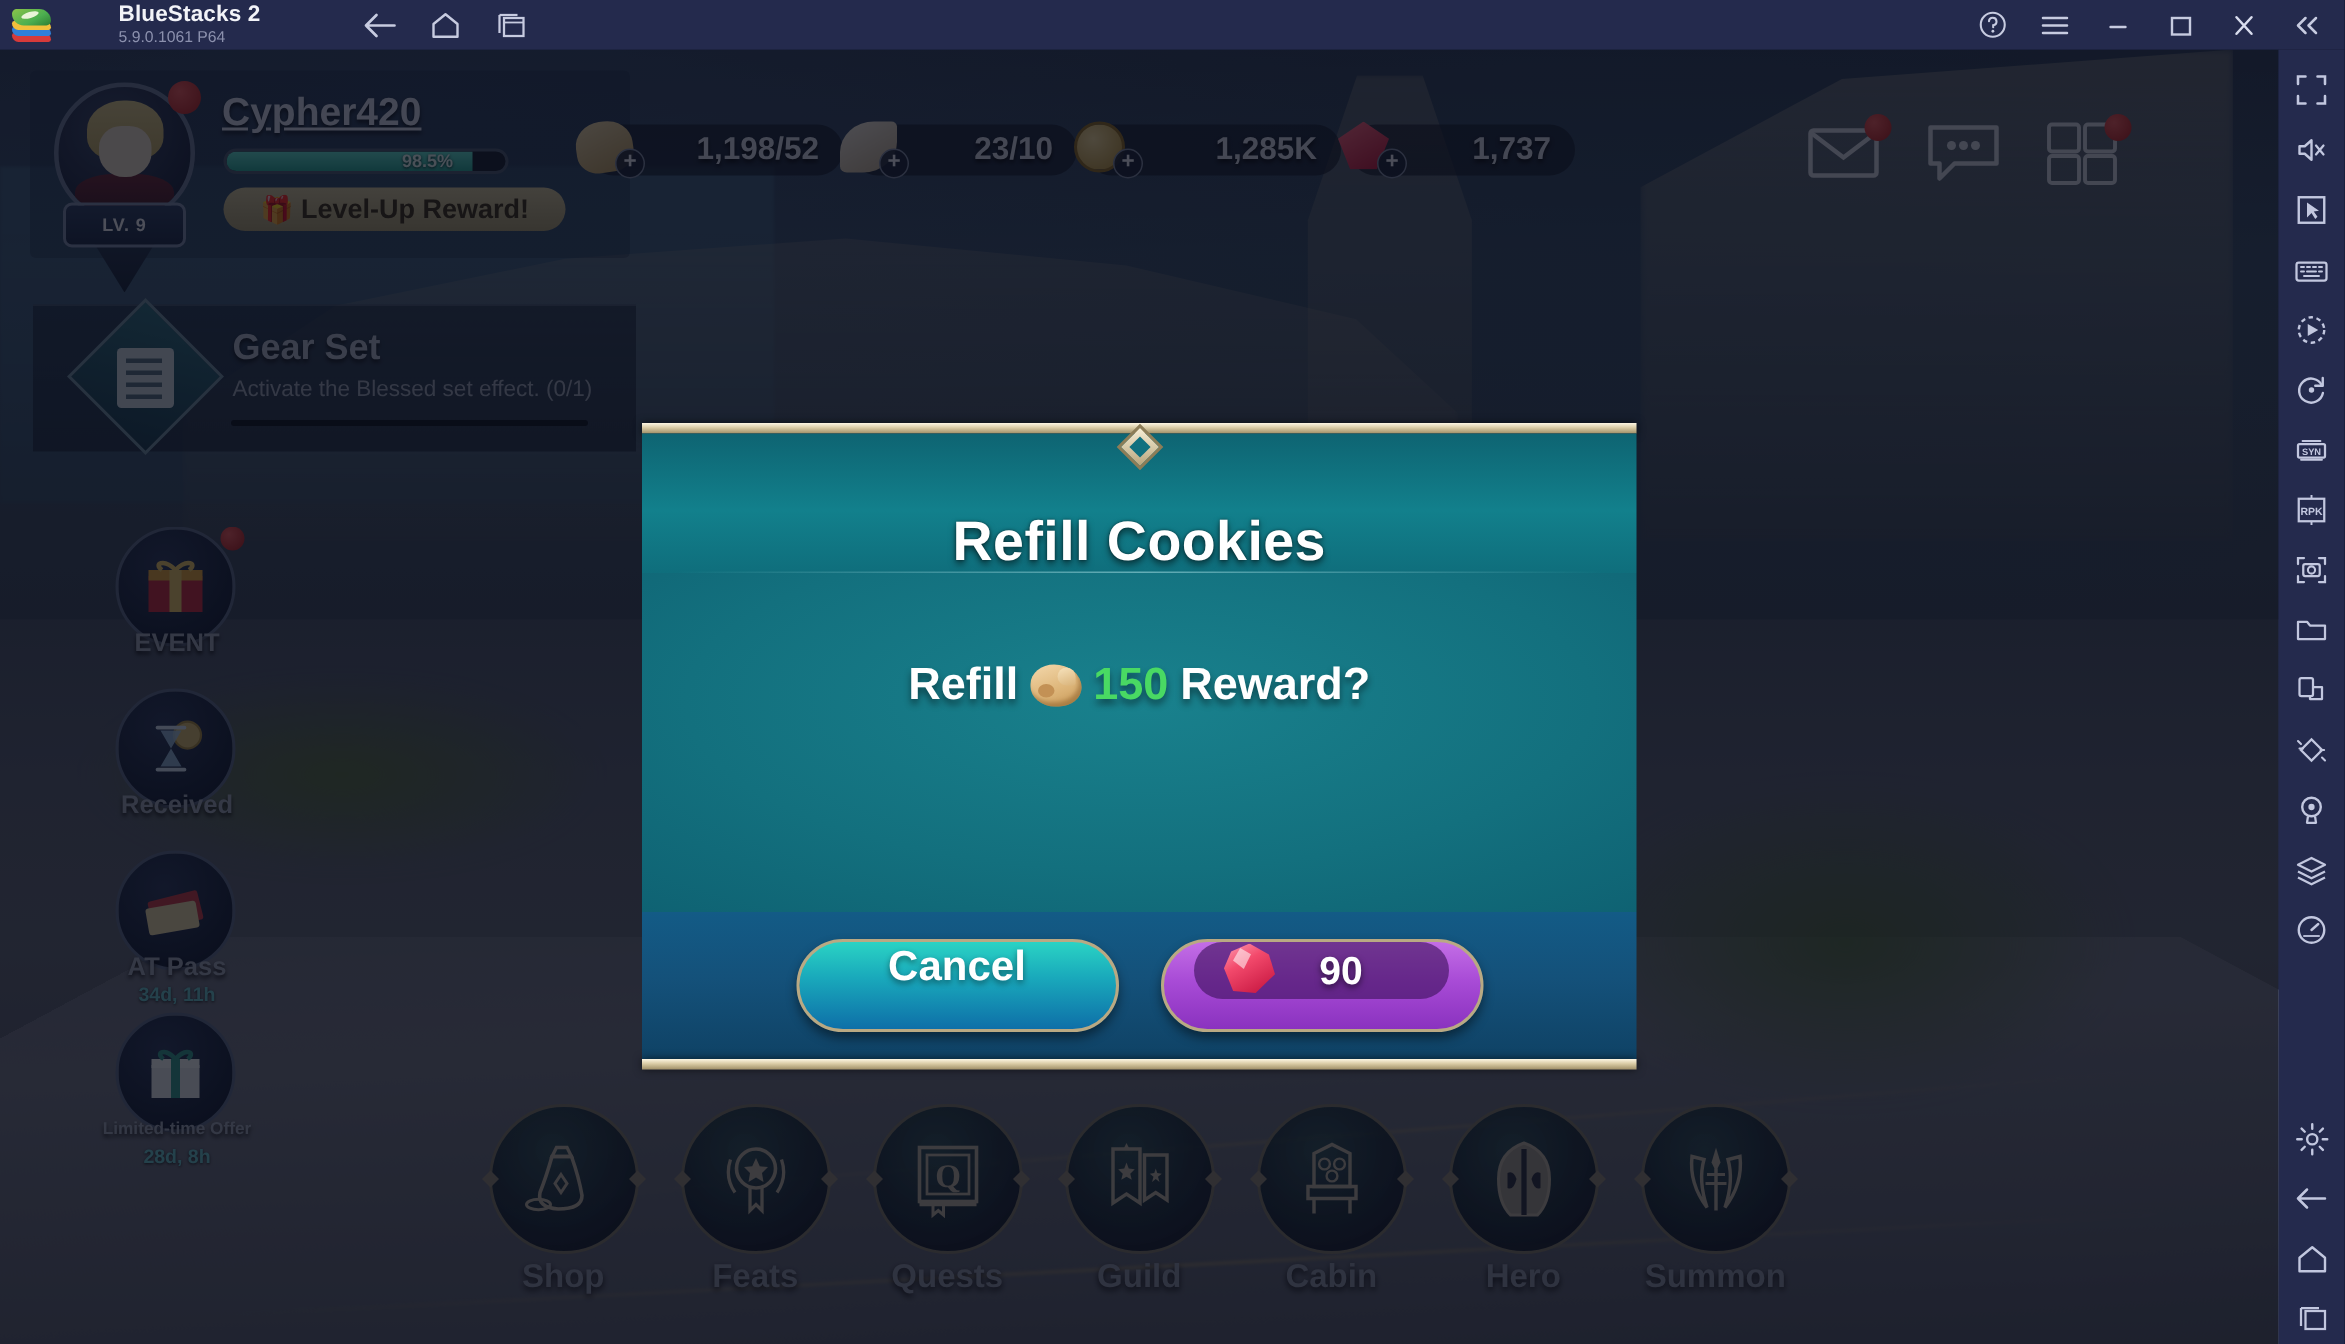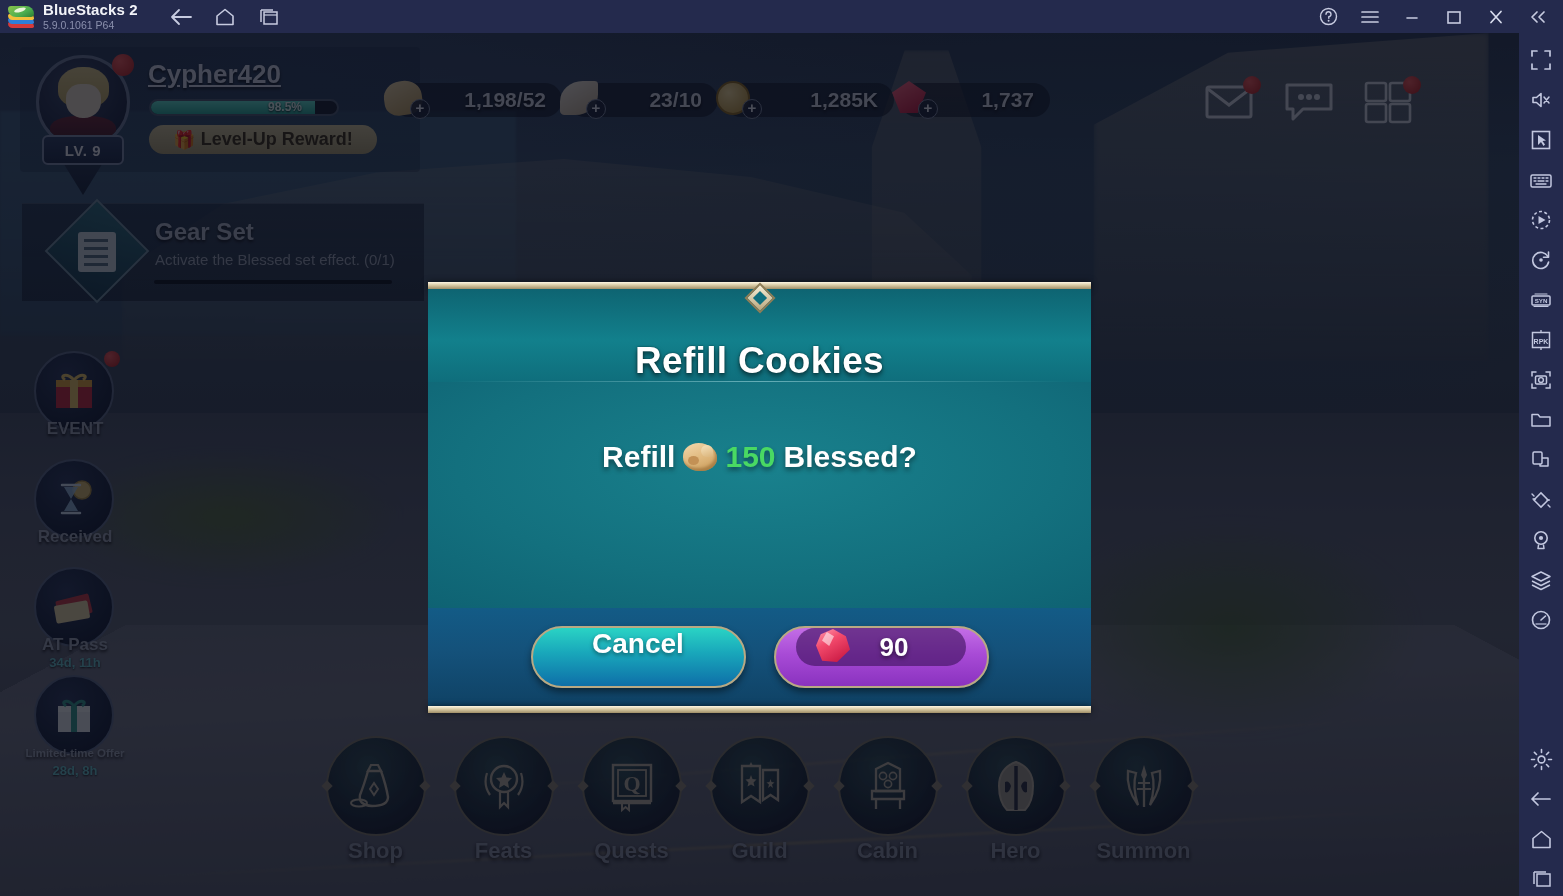--- a/index.html
+++ b/index.html
@@ -11,20 +11,21 @@
   }
   #app { position: relative; width: 1563px; height: 896px; overflow: hidden; }
 
   
   .titlebar {
     position: absolute; top: 0; left: 0;
     width: 1563px; height: 33px;
     background: #242a4d;
     display: flex; align-items: center;
     z-index: 60;
+    gap: 36px;
   }
   .bs-logo {
     width: 26px; height: 22px; margin-left: 8px; margin-right: 9px;
     position: relative; flex: none;
   }
   .bs-logo i { position: absolute; left: 0; display: block; border-radius: 3px 8px 3px 8px; }
   .bs-logo i:nth-child(1){ bottom:0;  width:26px; height:6px; background:#d63a3a; }
   .bs-logo i:nth-child(2){ bottom:4px; width:26px; height:6px; background:#2f7fd8; }
   .bs-logo i:nth-child(3){ bottom:8px; width:26px; height:6px; background:#f2c03c; }
   .bs-logo i:nth-child(4){ bottom:11px; width:26px; height:11px;
@@ -133,21 +134,21 @@
   .avatar-face { position:absolute; left:31%; top:30%; width:40%; height:38%;
     background:#e8dcc8; border-radius: 42% 42% 48% 48%; }
   .avatar-body { position:absolute; left:12%; bottom:0; width:76%; height:34%;
     background: linear-gradient(180deg,#6a2736,#3a1a28); border-radius: 40% 40% 0 0; }
   .avatar-dot { position:absolute; right:4px; top:3px; width:22px; height:22px; border-radius:50%;
     background: radial-gradient(circle at 35% 32%, #ef5a5a, #b32020); }
   .lv-badge {
     position:absolute; left:14px; top:84px; width:82px; height:30px;
     background: linear-gradient(180deg,#2b3f63,#1b2b48);
     border:2px solid #7d8cab; border-radius:6px;
-    color:#eef2f8; font-size:15px; font-weight:bold;
+    color:#eef2f8; font-size:12px; font-weight:bold;
     display:flex; align-items:center; justify-content:center; letter-spacing:.6px;
   }
   .lv-tip { position:absolute; left:34px; top:110px; width:42px; height:34px;
     background: linear-gradient(180deg,#23354f,#16243a);
     clip-path: polygon(0 0,100% 0,50% 100%); }
   .pname {
     position:absolute; left:128px; top:12px;
     font-size: 26px; font-weight: bold; color:#cfd8e6;
     text-shadow: 0 2px 3px rgba(0,0,0,.7);
     text-decoration: underline;
@@ -183,21 +184,21 @@
     position:absolute; left:56px; top:28px; width:38px; height:40px;
     background:#c8d6de; border-radius:3px;
   }
   .gear-doc::before{ content:""; position:absolute; left:6px; top:7px; width:24px; height:3px; background:#54707f; box-shadow:0 8px 0 #54707f, 0 16px 0 #54707f, 0 24px 0 #54707f; }
   .gear-title { position:absolute; left:133px; top:14px; font-size:24px; font-weight:bold; color:#aeb9c8; text-shadow:0 2px 3px rgba(0,0,0,.65);}
   .gear-sub   { position:absolute; left:133px; top:47px; font-size:15px; color:#9aa6b6;}
   .gear-track { position:absolute; left:132px; top:76px; width:238px; height:4px; background:#0c1420; border-radius:2px;}
 
   
   .rail-left { position:absolute; left:22px; top:318px; width:106px; }
-  .rail-item { position:relative; width:106px; height:104px; margin-bottom:4px; cursor:pointer; }
+  .rail-item { position:relative; width:106px; height:104px; margin-bottom:4px; cursor:pointer;margin-left:43px; }
   .rail-circle {
     position:absolute; left:12px; top:0; width:80px; height:80px; border-radius:50%;
     background: radial-gradient(circle at 40% 30%, #2a3a5d, #132038 75%);
     border:2px solid #5d6d8a; display:flex; align-items:center; justify-content:center;
   }
   .rail-label {
     position:absolute; left:0; top:68px; width:106px; text-align:center;
     font-size:17px; font-weight:bold; color:#9aa5b5; text-shadow:0 2px 3px rgba(0,0,0,.8);
     white-space:nowrap;
   }
@@ -727,21 +728,21 @@
       <div class="modal-frame-top"></div>
       <div class="modal-head">
         <div class="modal-gem"></div>
         <div class="modal-title">Refill Cookies</div>
       </div>
       <div class="modal-body">
         <div class="modal-question">
           <span>Refill</span>
           <span class="cookie-ico"></span>
           <span class="amount-green">150</span>
-          <span>Blessed?</span>
+          <span>Reward?</span>
         </div>
       </div>
       <div class="modal-foot">
         <div class="btn btn-cancel">
           <span>Cancel</span>
         </div>
         <div class="btn btn-buy">
           <div class="btn-buy-inner">
             <span class="ruby">
                 <i></i>

